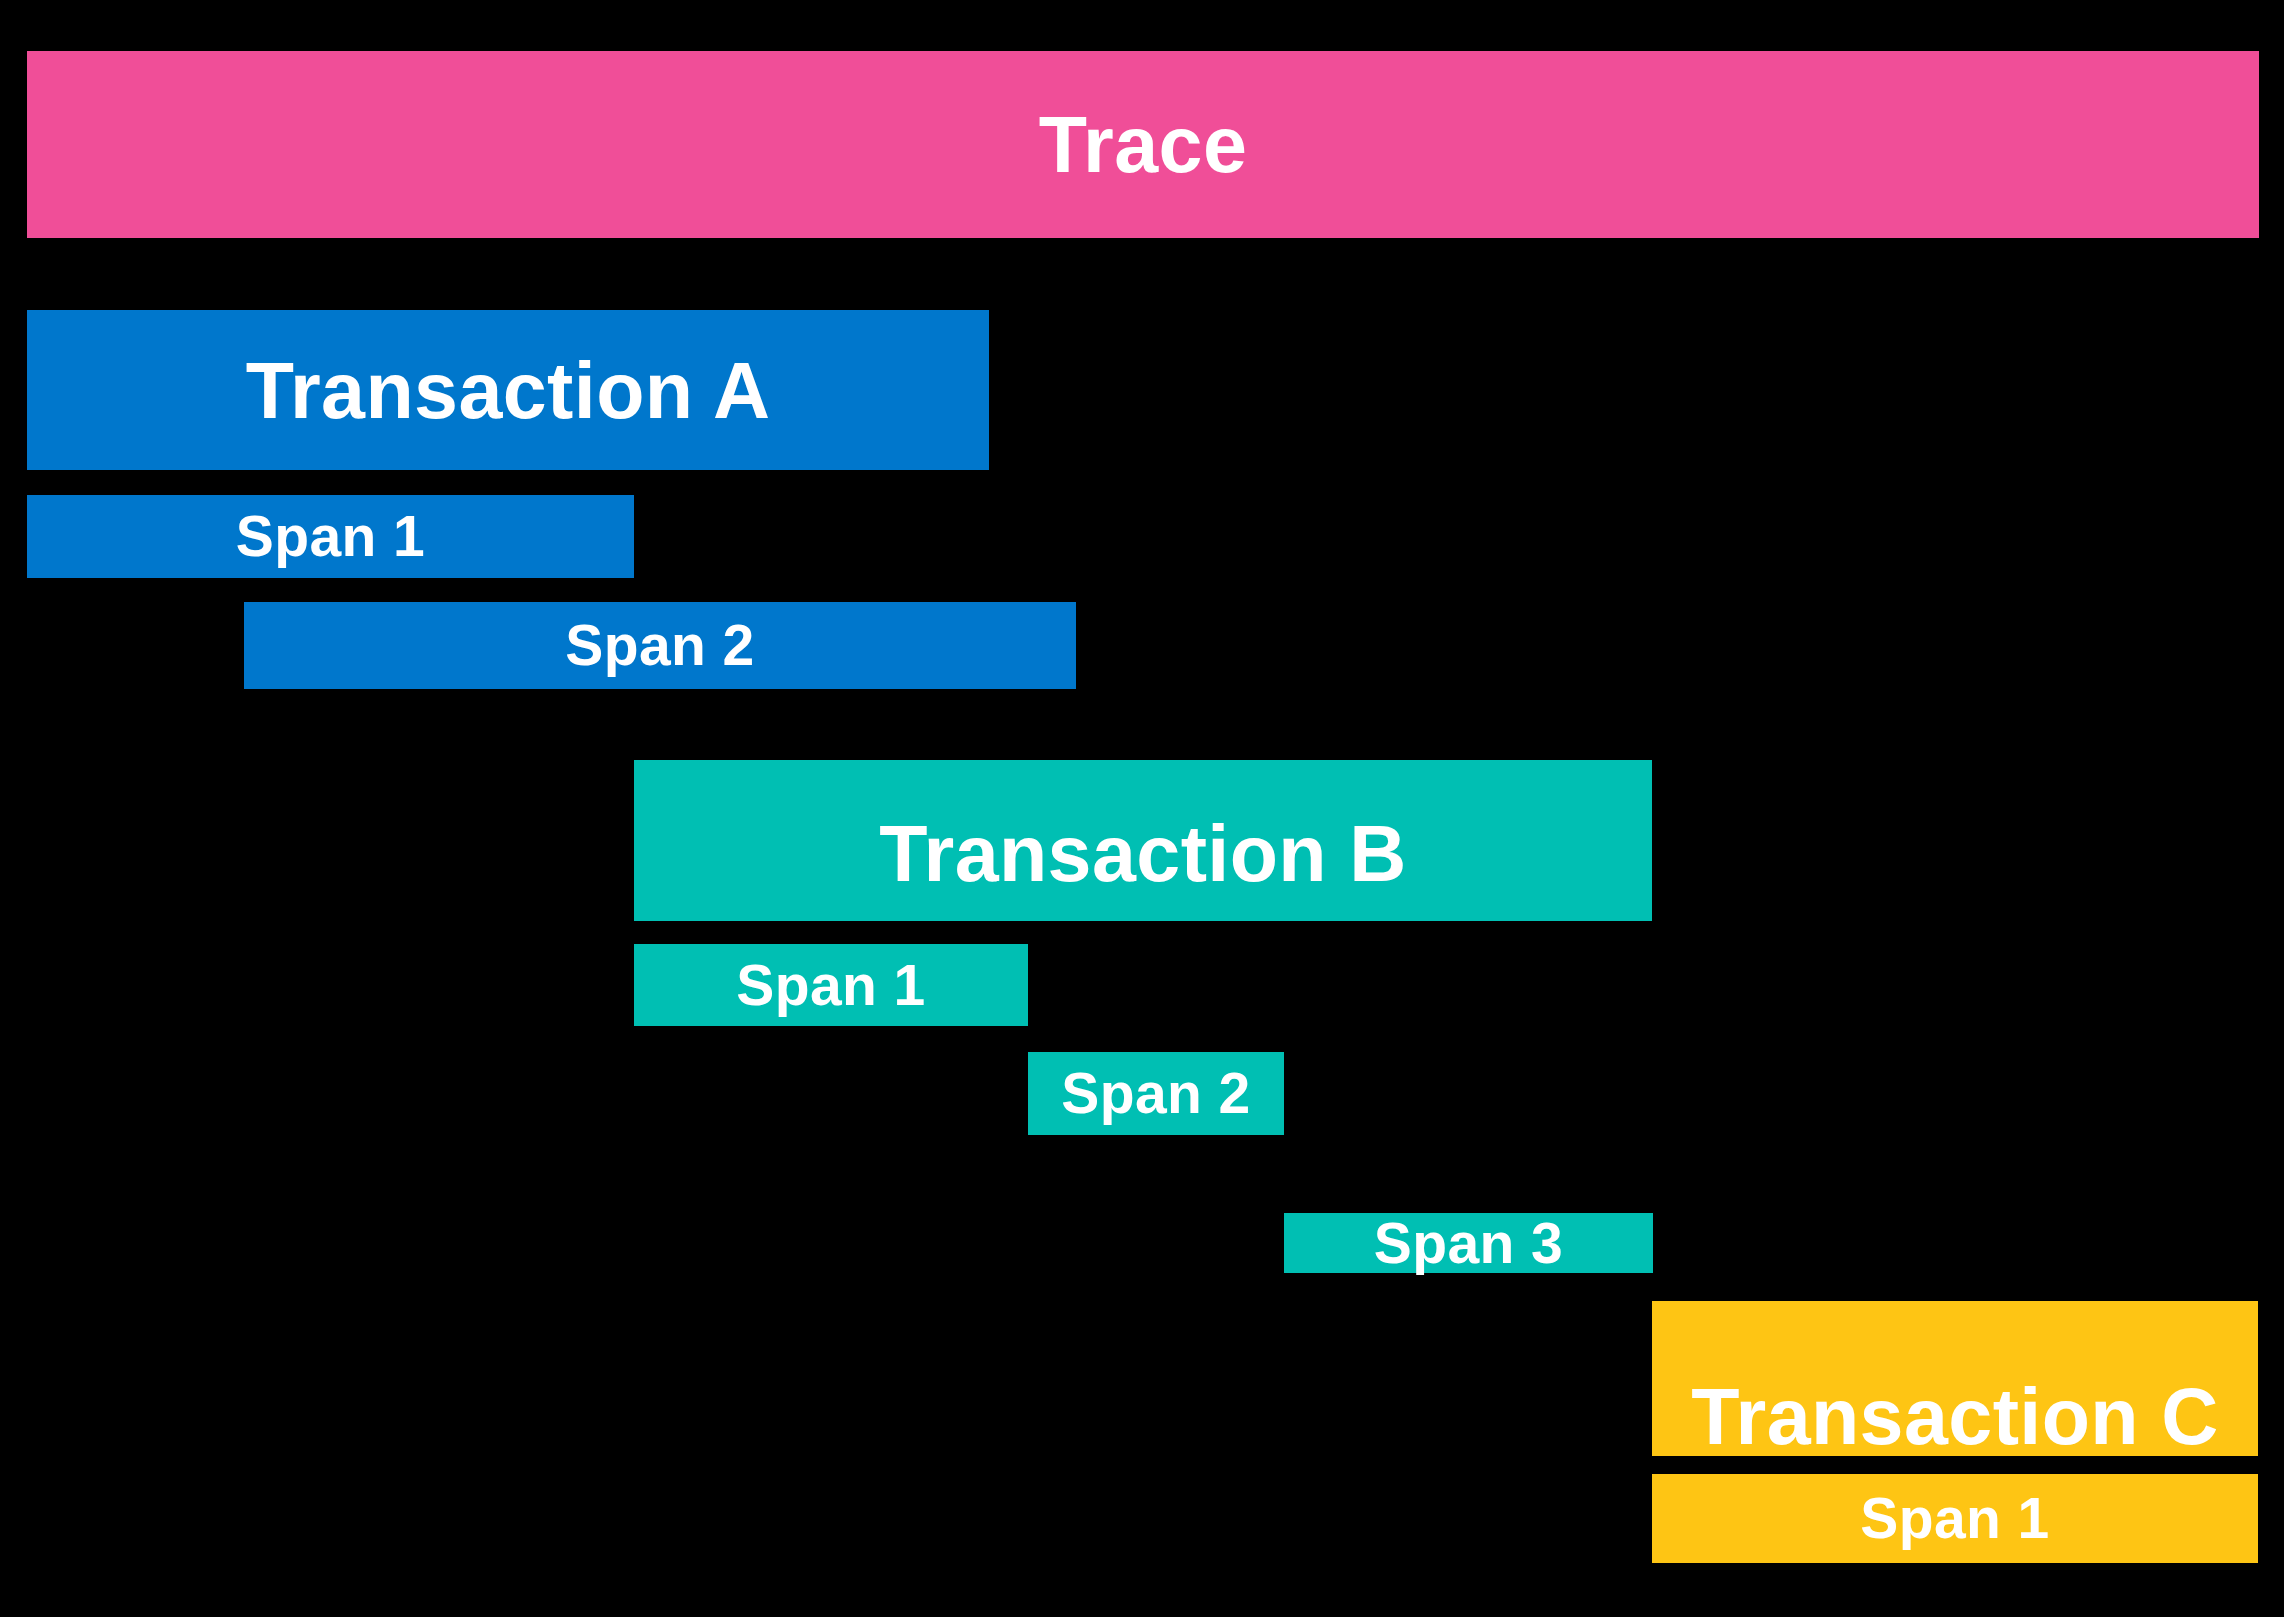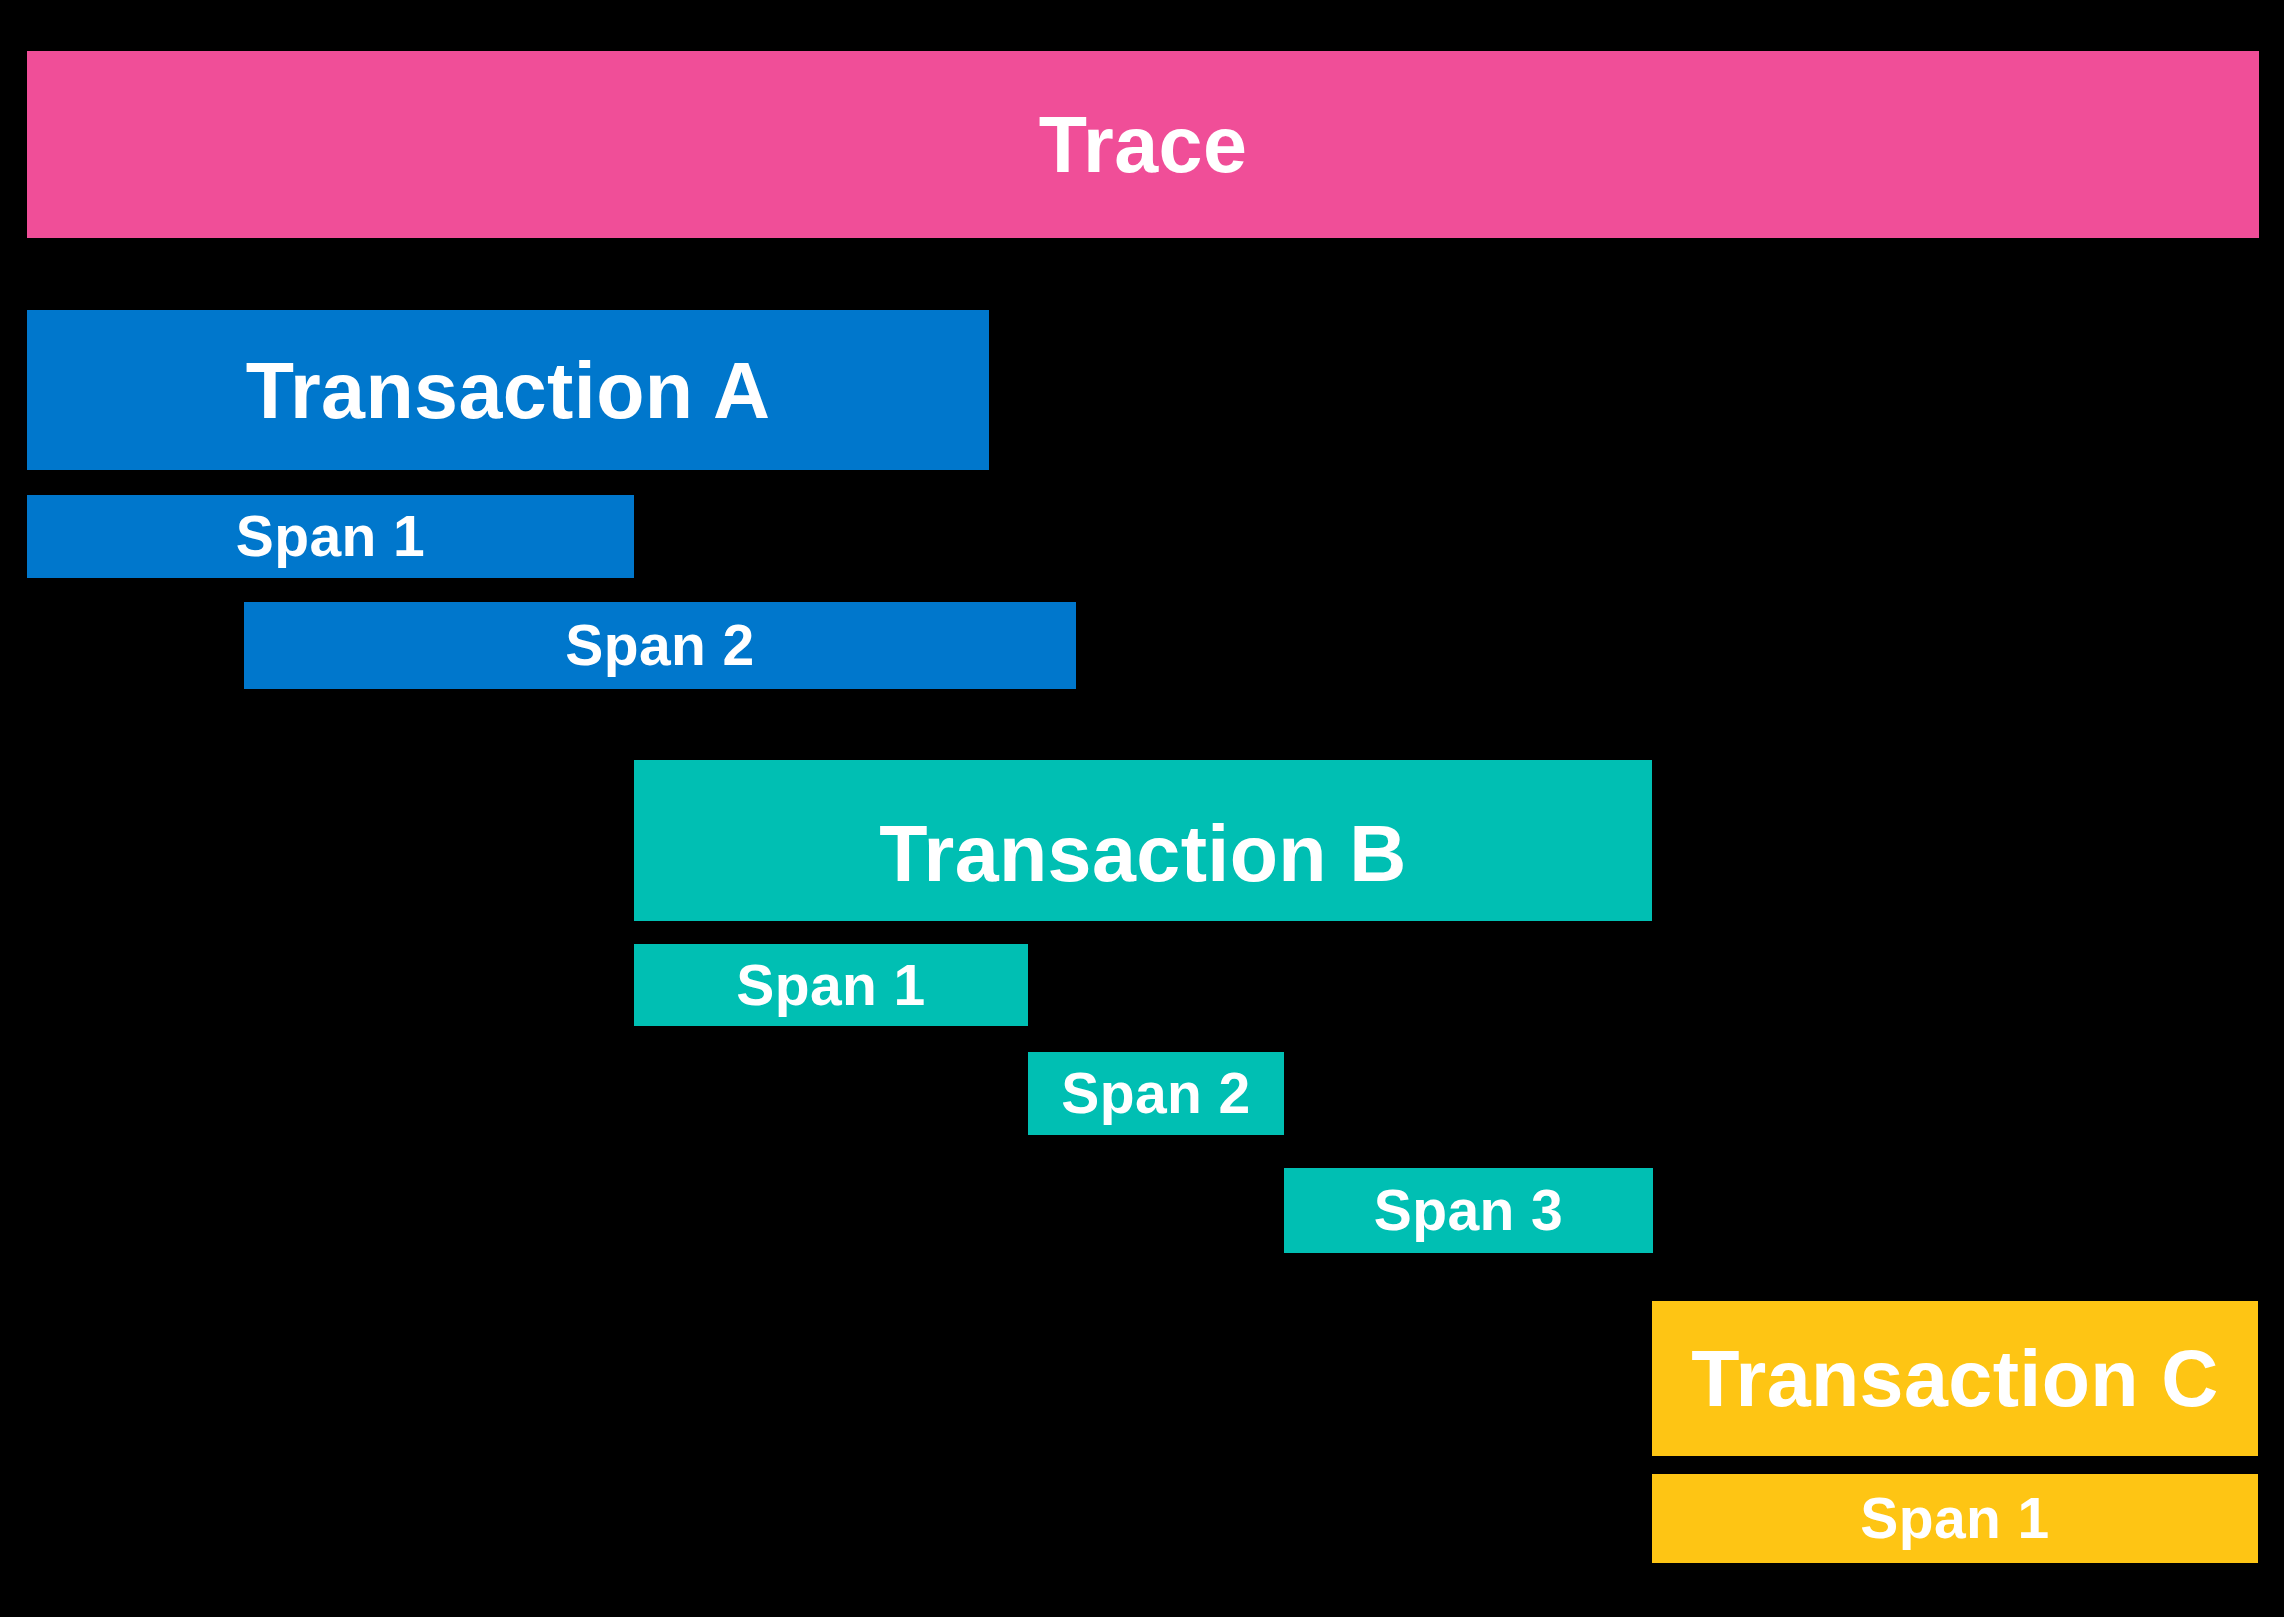--- a/index.html
+++ b/index.html
@@ -32,21 +32,21 @@
   .bar-label { display: block; line-height: 1; font-weight: bold; }
 
   
   .pos-trace   { left: 27px;   top: 51px;   width: 2232px; height: 187px; }
   .pos-ta      { left: 27px;   top: 310px;  width: 962px; height: 160px; }
   .pos-ta-s1   { left: 27px;   top: 495px;  width: 607px;  height: 83px; }
   .pos-ta-s2   { left: 244px;  top: 602px;  width: 832px; height: 87px; }
   .pos-tb      { left: 634px;  top: 760px;  width: 1018px; height: 161px; }
   .pos-tb-s1   { left: 634px;  top: 944px; width: 394px;  height: 82px; }
   .pos-tb-s2   { left: 1028px; top: 1052px; width: 256px;  height: 83px; }
-  .pos-tb-s3   { left: 1284px; top: 1168px; width: 369px;  height: 85px; }
+  .pos-tb-s3   { left: 1284px; top: 1213px; width: 369px;  height: 60px; }
   .pos-tc      { left: 1652px; top: 1301px; width: 606px;  height: 155px; }
   .pos-tc-s1   { left: 1652px; top: 1474px; width: 606px;  height: 89px; }
 </style>
 </head>
 <body style="background-color: rgb(0, 0, 0);">
 
 <div class="stage">
 
   <div class="bar bar--lg pos-trace" style="background-color: rgb(240, 78, 152);">
     <span class="bar-label" style="color: rgb(255, 255, 255);">Trace</span>
@@ -73,21 +73,21 @@
   </div>
 
   <div class="bar bar--sm pos-tb-s2" style="background-color: rgb(0, 191, 179);">
     <span class="bar-label" style="color: rgb(255, 255, 255);">Span 2</span>
   </div>
 
   <div class="bar bar--sm pos-tb-s3" style="background-color: rgb(0, 191, 179);">
     <span class="bar-label" style="color: rgb(255, 255, 255);">Span 3</span>
   </div>
 
-  <div class="bar bar--lg pos-tc" style="background-color: rgb(254, 197, 20);">
+  <div class="bar bar--lg pos-tc" style="background-color: rgb(254, 197, 20); align-items: flex-end;">
     <span class="bar-label" style="color: rgb(255, 255, 255);">Transaction C</span>
   </div>
 
   <div class="bar bar--sm pos-tc-s1" style="background-color: rgb(254, 197, 20);">
     <span class="bar-label" style="color: rgb(255, 255, 255);">Span 1</span>
   </div>
 
 </div>
 
 

